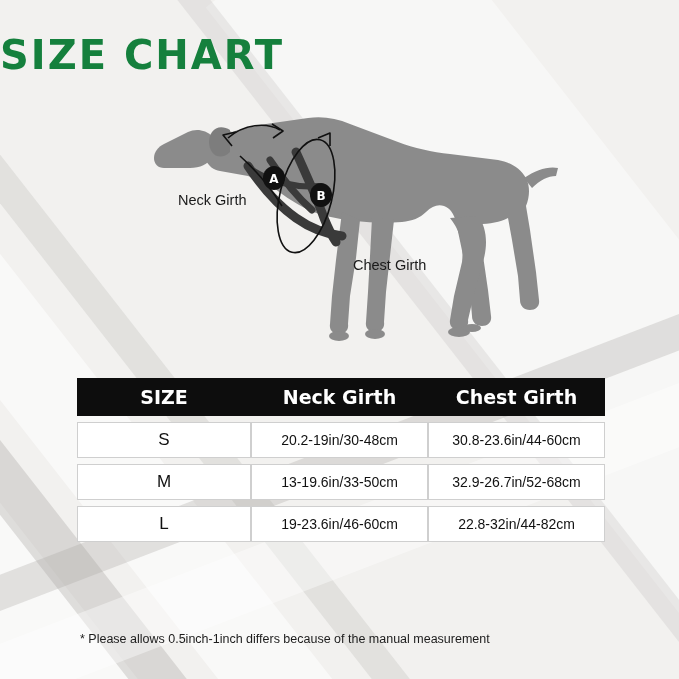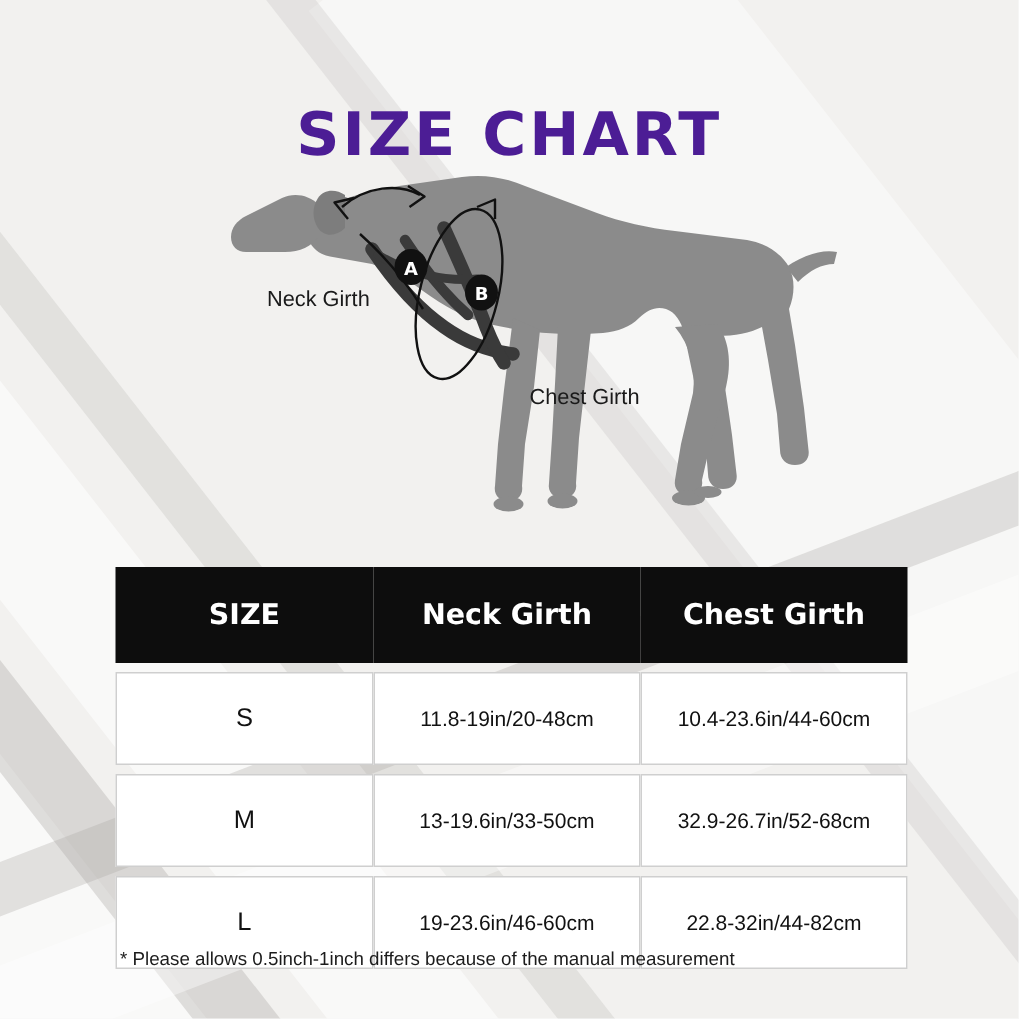--- a/index.html
+++ b/index.html
@@ -33,27 +33,25 @@
   .s4 { left: 150px; top: -160px; width: 30px;  height: 1100px; background: rgba(170,167,163,0.22); }
   .s5 { left: 520px; top: -180px; width: 230px; height: 1100px; background: rgba(255,255,255,0.42); }
   .s6 { left: 470px; top: -180px; width: 26px;  height: 1100px; background: rgba(175,172,168,0.20); }
   .s7 { left: -220px; top: 430px; width: 1200px; height: 34px; transform: rotate(-21deg); background: rgba(168,165,161,0.30); }
   .s8 { left: -220px; top: 500px; width: 1200px; height: 60px; transform: rotate(-21deg); background: rgba(255,255,255,0.40); }
 
   .title {
     position: absolute;
     left: 0; right: 0;
     top: 32px;
-    text-align: center;
     font-size: 40px;
     font-weight: bold;
     letter-spacing: 2px;
-    color: #4c1d95;
+    color: #15803d;
     font-family: "DejaVu Sans", sans-serif;
-    margin-top: 35px;
   }
 
   .illustration {
     position: absolute;
     left: 120px;
     top: 100px;
     width: 440px;
     height: 250px;
   }
   .illustration svg { display: block; }
@@ -72,21 +70,21 @@
   .table {
     position: absolute;
     left: 77px;
     top: 372px;
     width: 528px;
     border-collapse: separate;
     border-spacing: 0 6px;
     font-family: "Liberation Sans", sans-serif;
   }
   .table th, .table td {
-    padding: 13px;
+    padding: 0;
     margin: 4px;
   }
   .hdr-cell {
     background: #0d0d0d;
     color: #ffffff;
     font-size: 19px;
     font-weight: bold;
     text-align: center;
     height: 38px;
     line-height: 38px;
@@ -210,22 +208,22 @@
     <thead>
       <tr>
         <th class="hdr-cell hdr-size">SIZE</th>
         <th class="hdr-cell hdr-neck">Neck Girth</th>
         <th class="hdr-cell hdr-chest">Chest Girth</th>
       </tr>
     </thead>
     <tbody>
       <tr>
         <td class="cell size">S</td>
-        <td class="cell">11.8-19in/20-48cm</td>
-        <td class="cell">10.4-23.6in/44-60cm</td>
+        <td class="cell">20.2-19in/30-48cm</td>
+        <td class="cell">30.8-23.6in/44-60cm</td>
       </tr>
       <tr>
         <td class="cell size">M</td>
         <td class="cell">13-19.6in/33-50cm</td>
         <td class="cell">32.9-26.7in/52-68cm</td>
       </tr>
       <tr>
         <td class="cell size">L</td>
         <td class="cell">19-23.6in/46-60cm</td>
         <td class="cell">22.8-32in/44-82cm</td>

